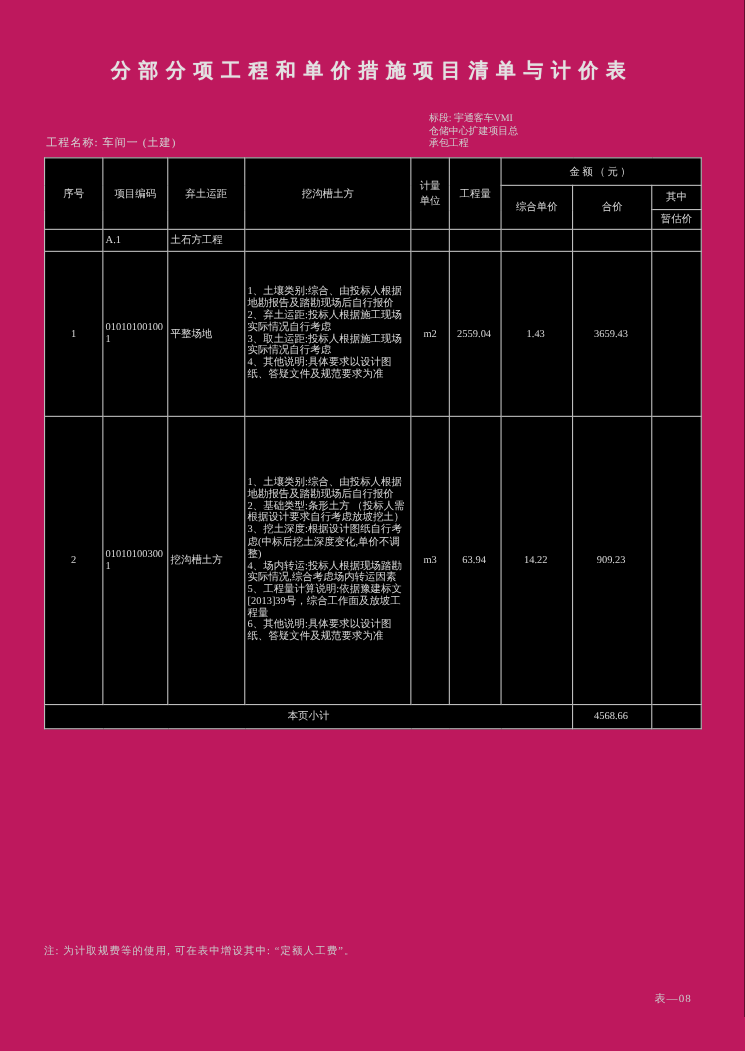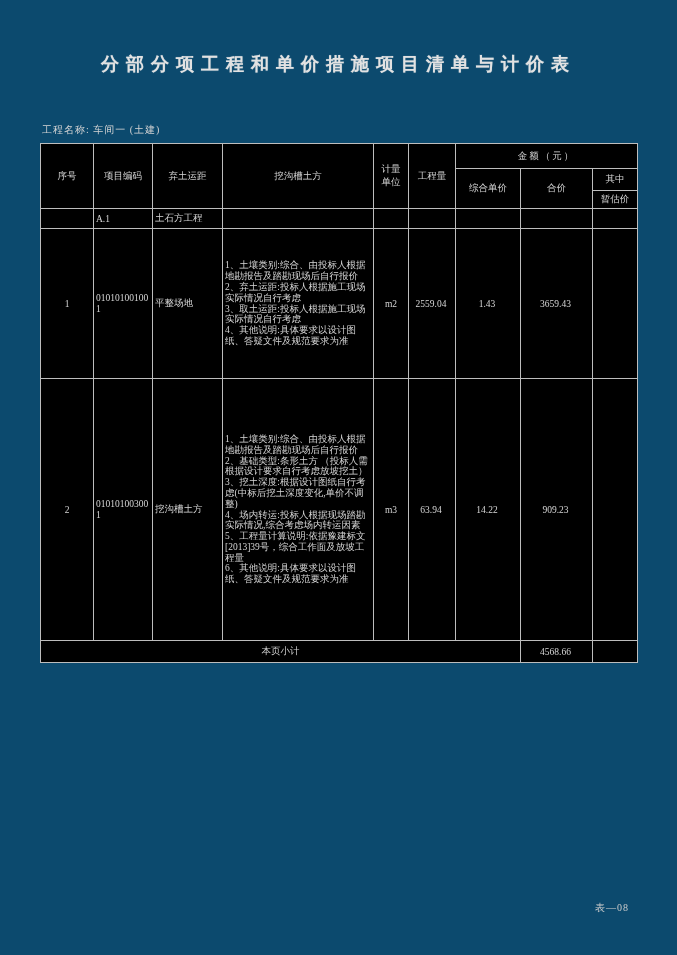--- a/index.html
+++ b/index.html
@@ -1,18 +1,18 @@
 <!DOCTYPE html>
 <html><head>
 <meta charset="utf-8">
 <style>
   * { margin:0; padding:0; box-sizing:border-box; }
   html,body { background:#000; }
   .page {
-    position:relative; width:677px; height:955px; background:#0c4a6e;
+    position:relative; width:677px; height:955px; background:#be185d;
     color:#d9d9d9; font-family:"Liberation Serif", serif;
     overflow:hidden;
   }
   .doc-title {
     position:absolute; top:52px; left:0; width:100%;
     text-align:center; font-size:18px; font-weight:bold;
     letter-spacing:7px; color:#e2e2e2;
     text-shadow:0 0 1px rgba(255,255,255,.45);
   }
   .section-block {
@@ -59,20 +59,23 @@
     font-size:10px; color:#cccccc; letter-spacing:1px;
   }
 </style>
 </head>
 <body>
 
 <div class="page">
 
   <div class="doc-title">分部分项工程和单价措施项目清单与计价表</div>
 
+  <div class="section-block pre">标段: 宇通客车VMI
+仓储中心扩建项目总
+承包工程</div>
   <div class="project-name">工程名称: 车间一 (土建)</div>
   <div class="page-info">第 1 页  共 34 页</div>
 
   <table class="boq">
     <colgroup>
       <col style="width:53px">
         <col style="width:59px">
         <col style="width:70px">
       <col style="width:151px">
         <col style="width:35px">
@@ -147,15 +150,16 @@
     </tr>
 
     <tr style="height:22px">
       <td colspan="7" class="cell-center">本页小计</td>
       <td class="cell-right">4568.66</td>
       <td></td>
     </tr>
   </tbody>
     </table>
 
+  <div class="note">注: 为计取规费等的使用, 可在表中增设其中: “定额人工费”。</div>
   <div class="form-no">表—08</div>
 
 </div>
 
 </body></html>

